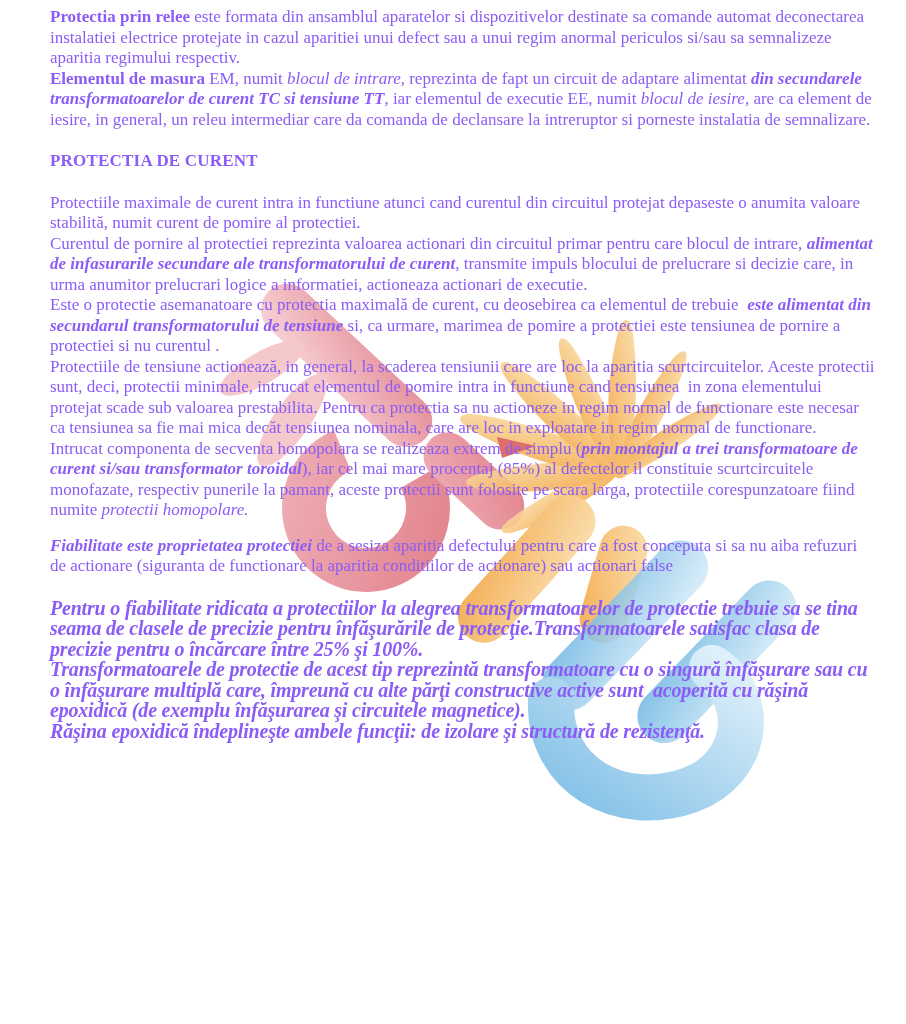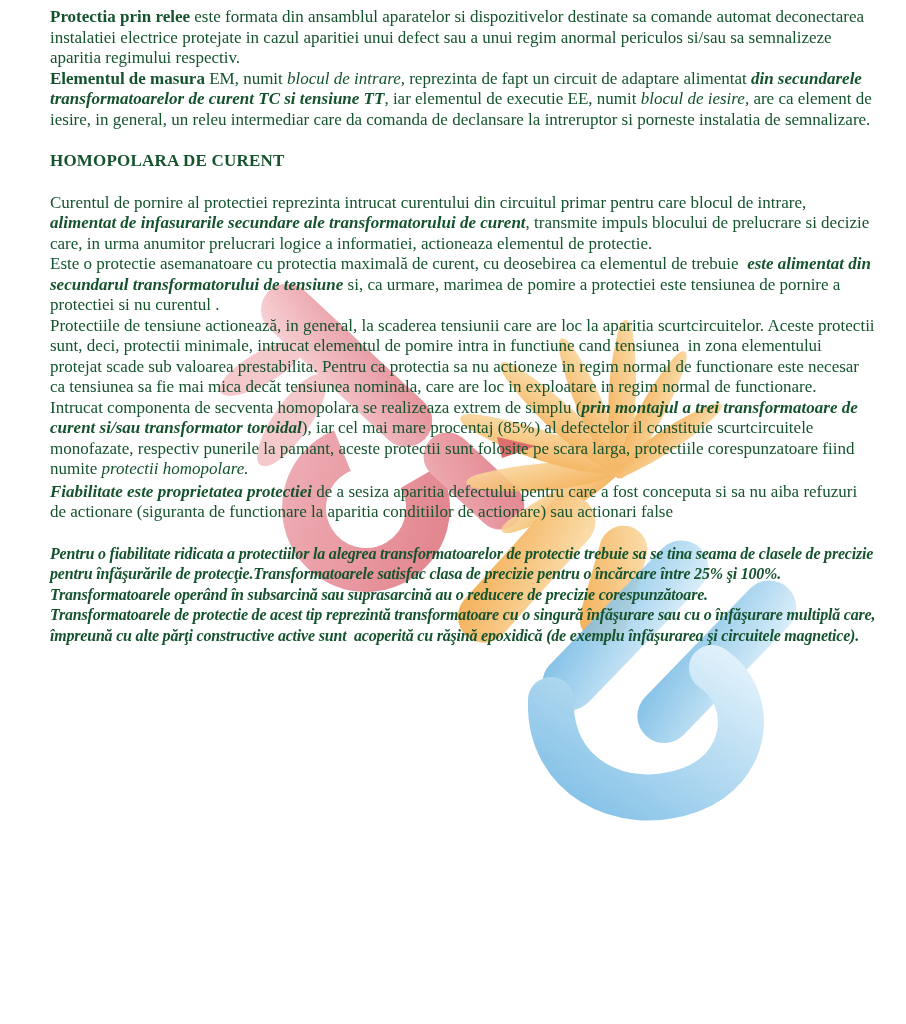--- a/index.html
+++ b/index.html
@@ -4,32 +4,32 @@
 <style>
   html,body{margin:0;padding:0;background:#e8e8e8;}
   .page{
     position:relative;
     width:906px;height:1024px;
     background:#ffffff;
     overflow:hidden;
     font-family:"Liberation Serif","DejaVu Serif",serif;
     font-size:17px;
     line-height:20.5px;
-    color:#14532d;
+    color:#8b5cf6;
   }
   .wm{position:absolute;top:0;left:0;z-index:0;}
   .textcol{position:relative;z-index:1;padding:7px 30px 0 50px;}
   p{margin:0;white-space:pre-wrap;}
   .h{font-weight:bold;margin:21px 0;white-space:pre-wrap;font-size:17px;letter-spacing:0.2px;}
   .b{font-weight:bold;}
   .i{font-style:italic;}
   .bi{font-weight:bold;font-style:italic;}
-  .gaptop{margin-top:2px;}
+  .gaptop{margin-top:15px;}
   .finalblock{margin-top:21px;}
-  .finalblock p{font-weight:bold;font-style:italic;font-size:16px;letter-spacing:-0.2px;line-height:20.5px;}
+  .finalblock p{font-weight:bold;font-style:italic;font-size:20px;letter-spacing:-0.2px;line-height:20.5px;}
 </style>
 </head>
 <body>
 
 <div class="page">
 
   <svg class="wm" width="906" height="1024" viewBox="0 0 906 1024" aria-hidden="true">
     <defs>
       <linearGradient id="gradR" x1="0" y1="0" x2="1" y2="1">
         <stop offset="0" stop-color="#f7ccd0"></stop>
@@ -78,33 +78,34 @@
       <path d="M 551,700 C 548,775 620,815 690,790 C 748,769 758,700 712,668" fill="none" stroke="url(#gradB)" stroke-width="46" stroke-linecap="round"></path>
     </g>
   </svg>
 
   <div class="textcol">
 
     <p><span class="b">Protectia prin relee</span><span> este formata din ansamblul aparatelor si dispozitivelor destinate sa comande automat deconectarea instalatiei electrice protejate in cazul aparitiei unui defect sau a unui regim anormal periculos si/sau sa semnalizeze aparitia regimului respectiv.</span></p>
 
     <p><span class="b">Elementul de masura</span><span> EM, numit </span><span class="i">blocul de intrare,</span><span> reprezinta de fapt un circuit de adaptare alimentat </span><span class="bi">din secundarele transformatoarelor de curent TC si tensiune TT</span><span>, iar elementul de executie EE, numit </span><span class="i">blocul de iesire,</span><span> are ca element de iesire, in general, un releu intermediar care da comanda de declansare la intreruptor si porneste instalatia de semnalizare.</span></p>
 
-    <p class="h">HOMOPOLARA DE CURENT</p>
+    <p class="h">PROTECTIA DE CURENT</p>
 
-    <p><span>Curentul de pornire al protectiei reprezinta intrucat curentului din circuitul primar pentru care blocul de intrare, </span><span class="bi">alimentat de infasurarile secundare ale transformatorului de curent</span><span>, transmite impuls blocului de prelucrare si decizie care, in urma anumitor prelucrari logice a informatiei, actioneaza elementul de protectie.</span></p>
+    <p><span>Protectiile maximale de curent intra in functiune atunci cand curentul din circuitul protejat depaseste o anumita valoare stabilită, numit curent de pomire al protectiei.</span></p>
+    <p><span>Curentul de pornire al protectiei reprezinta valoarea actionari din circuitul primar pentru care blocul de intrare, </span><span class="bi">alimentat de infasurarile secundare ale transformatorului de curent</span><span>, transmite impuls blocului de prelucrare si decizie care, in urma anumitor prelucrari logice a informatiei, actioneaza actionari de executie.</span></p>
 
 
     <p><span>Este o protectie asemanatoare cu protectia maximală de curent, cu deosebirea ca elementul de trebuie  </span><span class="bi">este alimentat din secundarul transformatorului de tensiune</span><span> si, ca urmare, marimea de pomire a protectiei este tensiunea de pornire a protectiei si nu curentul .</span></p>
     <p><span>Protectiile de tensiune actionează, in general, la scaderea tensiunii care are loc la aparitia scurtcircuitelor. Aceste protectii sunt, deci, protectii minimale, intrucat elementul de pomire intra in functiune cand tensiunea  in zona elementului protejat scade sub valoarea prestabilita. Pentru ca protectia sa nu actioneze in regim normal de functionare este necesar ca tensiunea sa fie mai mica decăt tensiunea nominala, care are loc in exploatare in regim normal de functionare.</span></p>
 
 
     <p><span>Intrucat componenta de secventa homopolara se realizeaza extrem de simplu (</span><span class="bi">prin montajul a trei transformatoare de curent si/sau transformator toroidal</span><span>), iar cel mai mare procentaj (85%) al defectelor il constituie scurtcircuitele monofazate, respectiv punerile la pamant, aceste protectii sunt folosite pe scara larga, protectiile corespunzatoare fiind numite </span><span class="i">protectii homopolare.</span></p>
 
     <p class="gaptop"><span class="bi">Fiabilitate este proprietatea protectiei</span><span> de a sesiza aparitia defectului pentru care a fost conceputa si sa nu aiba refuzuri de actionare (siguranta de functionare la aparitia conditiilor de actionare) sau actionari false</span></p>
 
     <div class="finalblock">
       <p><span>Pentru o fiabilitate ridicata a protectiilor la alegrea transformatoarelor de protectie trebuie sa se tina seama de clasele de precizie pentru înfăşurările de protecţie.Transformatoarele satisfac clasa de precizie pentru o încărcare între 25% şi 100%.</span></p>
-      <p><span>Transformatoarele operând în subsarcină sau suprasarcină au o reducere de precizie corespunzătoare.</span></p>
       <p><span>Transformatoarele de protectie de acest tip reprezintă transformatoare cu o singură înfăşurare sau cu o înfăşurare multiplă care, împreună cu alte părţi constructive active sunt  acoperită cu răşină epoxidică (de exemplu înfăşurarea şi circuitele magnetice).</span></p>
+      <p><span>Răşina epoxidică îndeplineşte ambele funcţii: de izolare şi structură de rezistenţă.</span></p>
     </div>
 
   </div>
 </div>
 
 </body></html>

